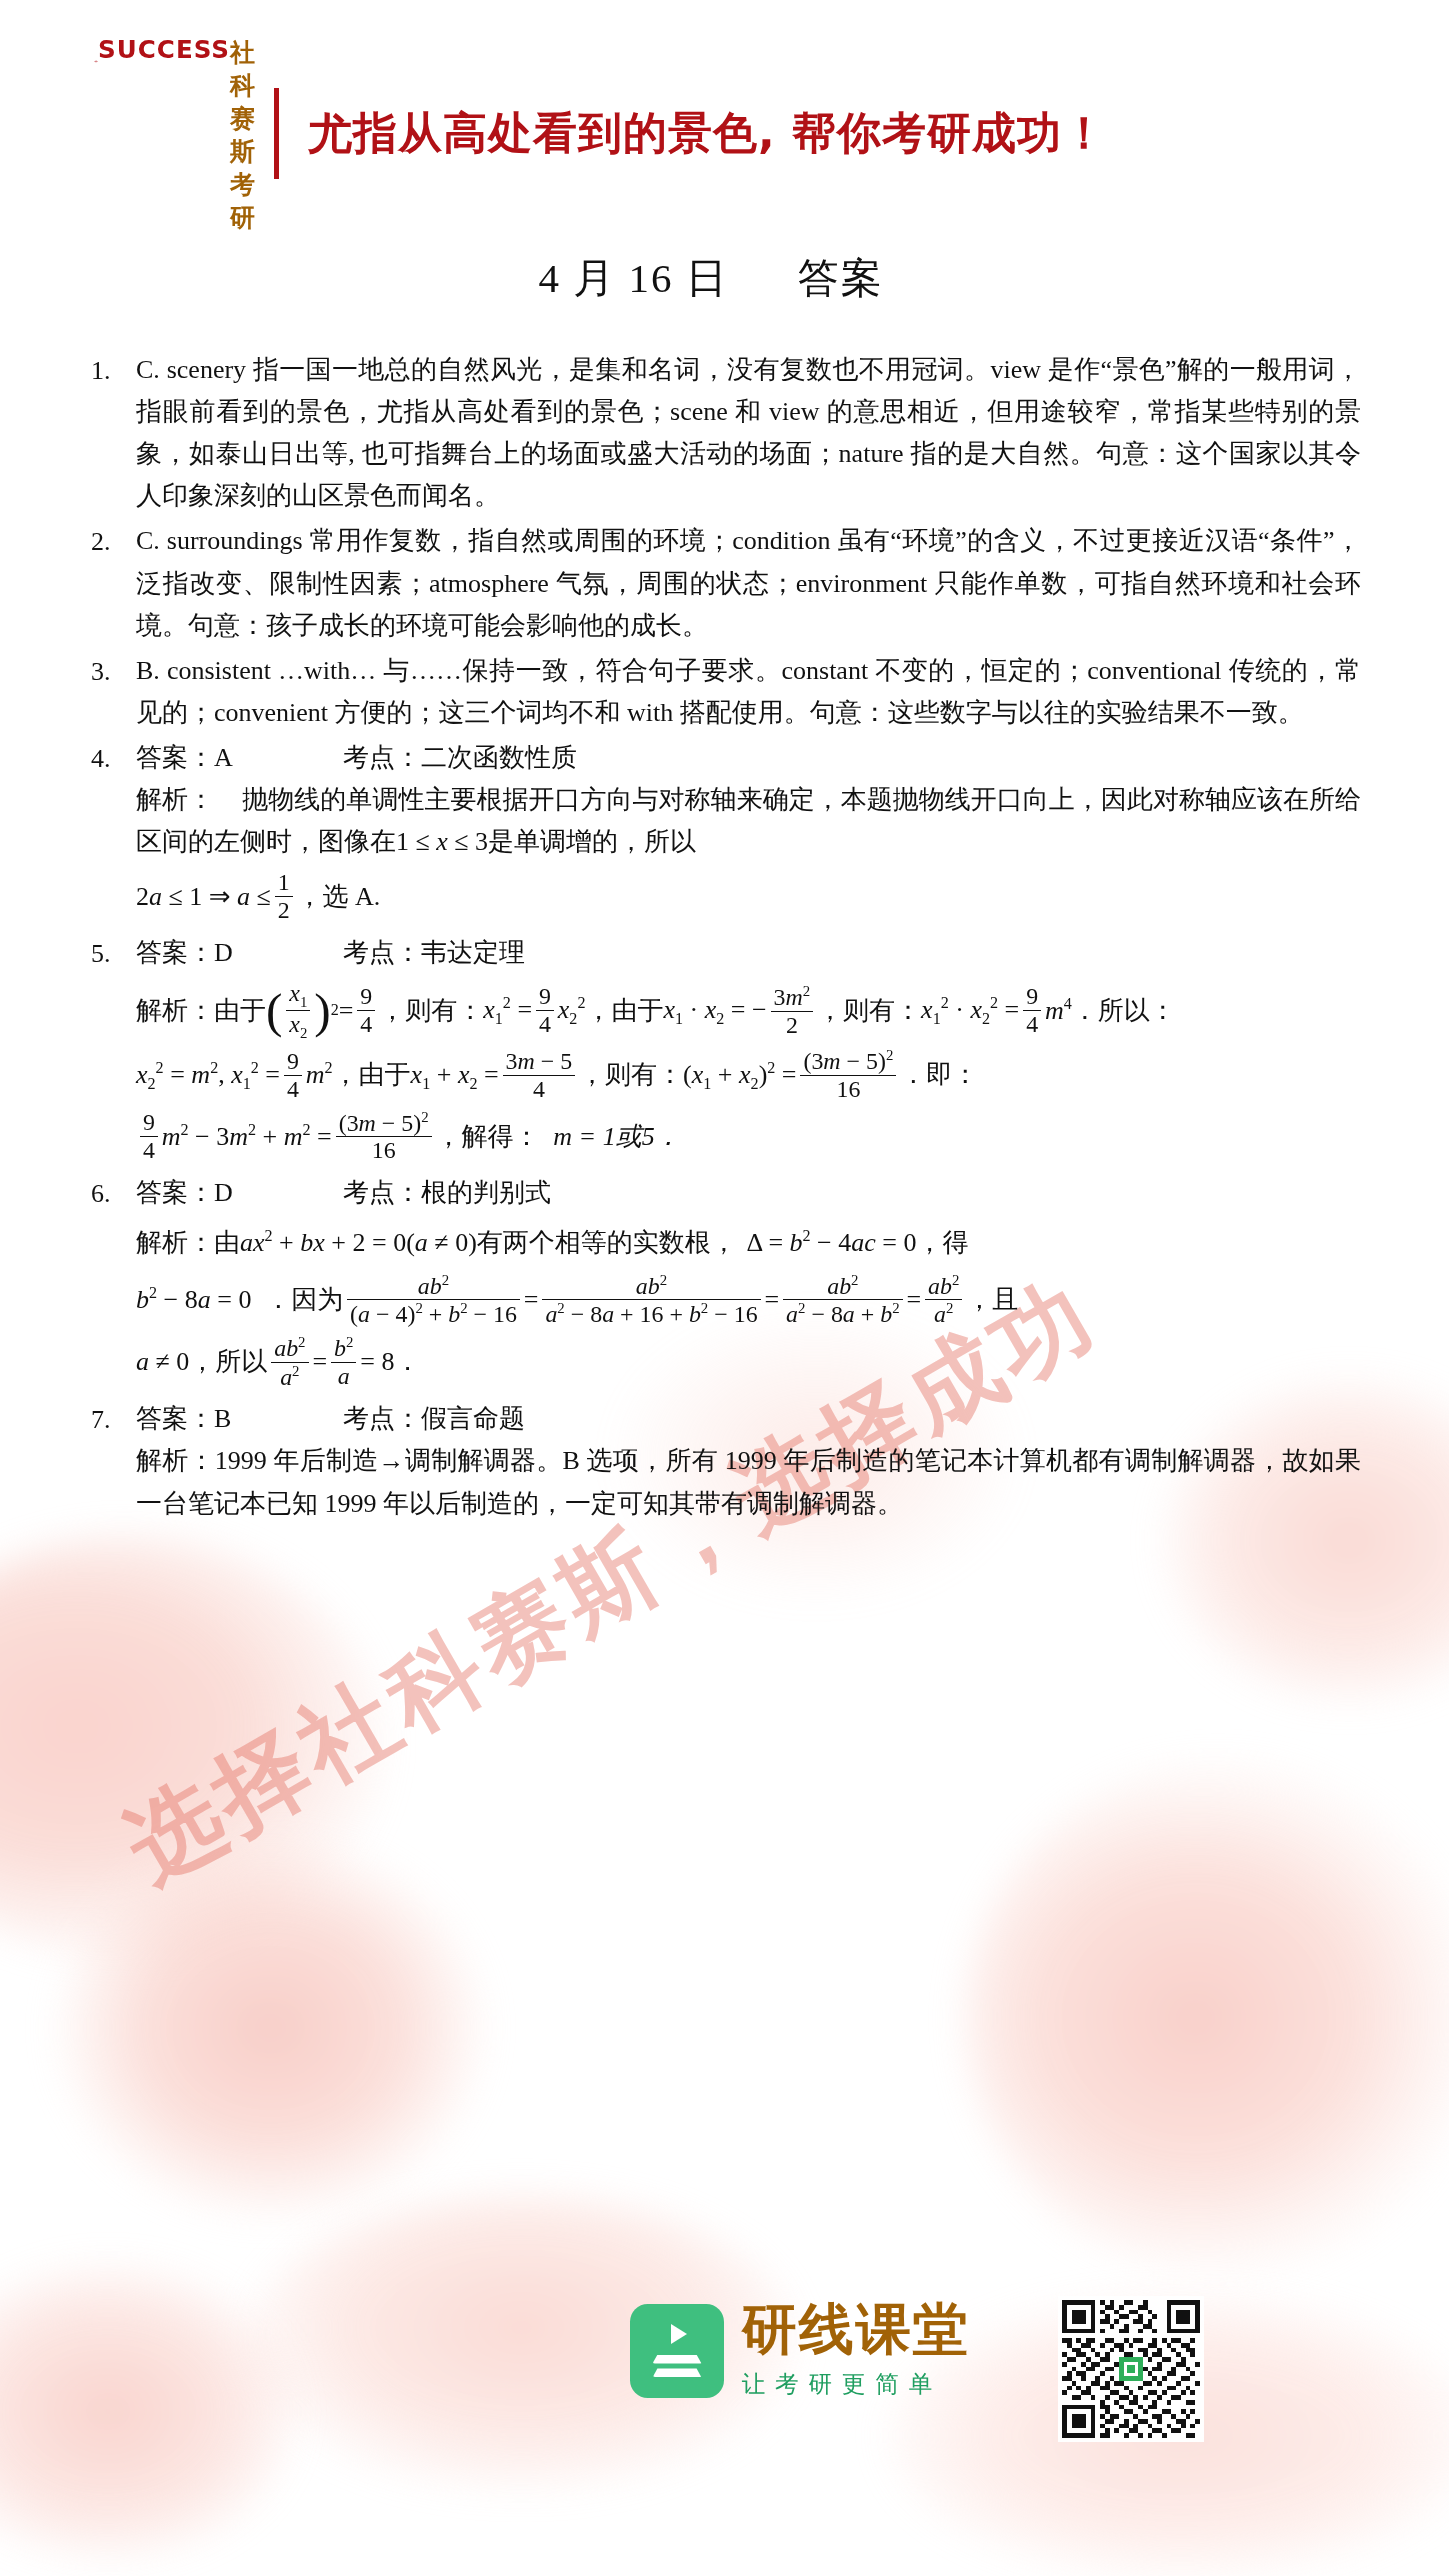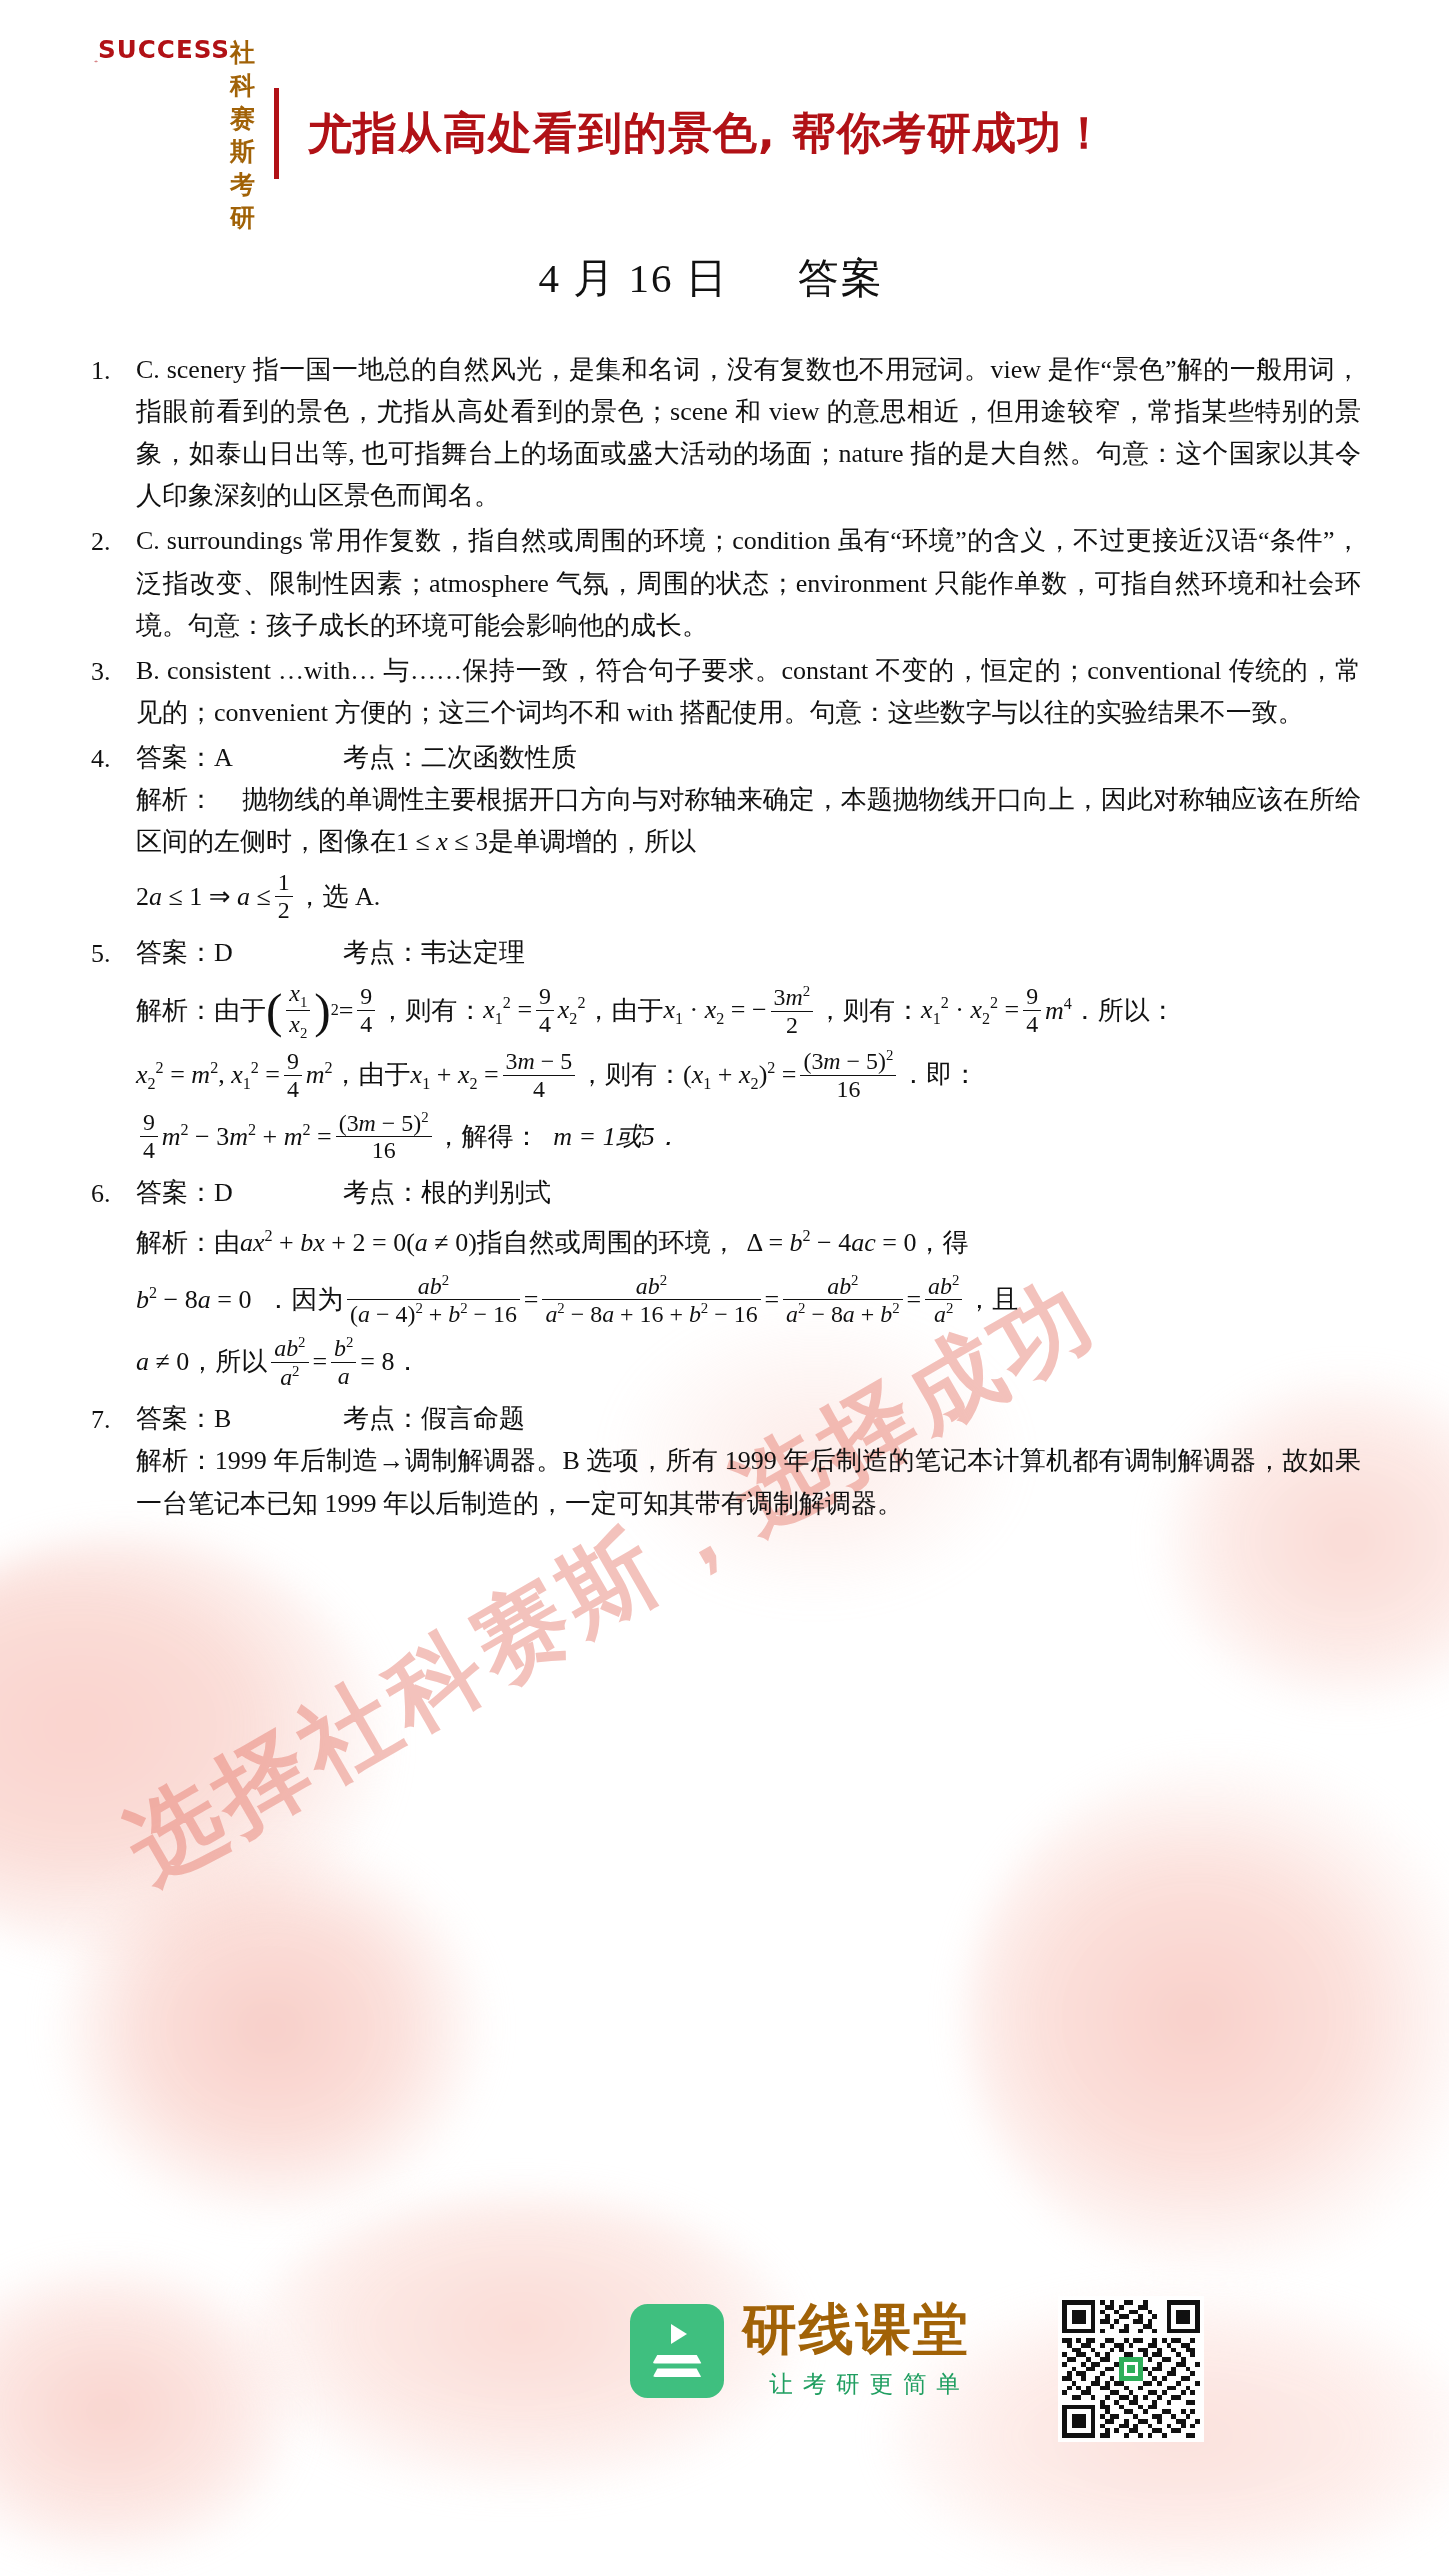--- a/index.html
+++ b/index.html
@@ -238,21 +238,21 @@
     color: #a16207;
     letter-spacing: 2px;
     line-height: 1.05;
   }
   .yx-sub {
     font-family: "DejaVu Sans", sans-serif;
     font-size: 23.6px;
     color: #1f9e60;
     letter-spacing: 9.8px;
     margin-top: 9.8px;
-    text-align: right;
+    text-align: left;
   }
   .qr {
     position: absolute;
     left: 1058px; top: 0px;
     width: 146px; height: 146px;
     background: #ffffff;
     padding: 3.9px;
     box-sizing: border-box;
   }
   .qr canvas, .qr svg { display: block; }
@@ -422,21 +422,21 @@
     <div class="item-num">6.</div>
     <div class="item-body">
       <div class="ansline">
         <span class="a-label">答案：D</span>
         <span class="a-topic">考点：根的判别式</span>
       </div>
 
       <div class="mathline">
         <span>解析：由</span>
         <span><span class="mi">ax</span><span class="sup">2</span> + <span class="mi">bx</span> + <span class="mn">2</span> = <span class="mn">0</span>(<span class="mi">a</span> ≠ <span class="mn">0</span>)</span>
-        <span>指自然或周围的环境，</span>
+        <span>有两个相等的实数根，</span>
         <span style="display:inline-block;width:9.8px"></span>
         <span>Δ = <span class="mi">b</span><span class="sup">2</span> − <span class="mn">4</span><span class="mi">ac</span> = <span class="mn">0</span></span>
         <span>，得</span>
       </div>
 
       <div class="mathline">
         <span><span class="mi">b</span><span class="sup">2</span> − <span class="mn">8</span><span class="mi">a</span> = <span class="mn">0</span></span>
         <span style="display:inline-block;width:13.8px"></span>
         <span>．因为</span>
         <span class="frac">

